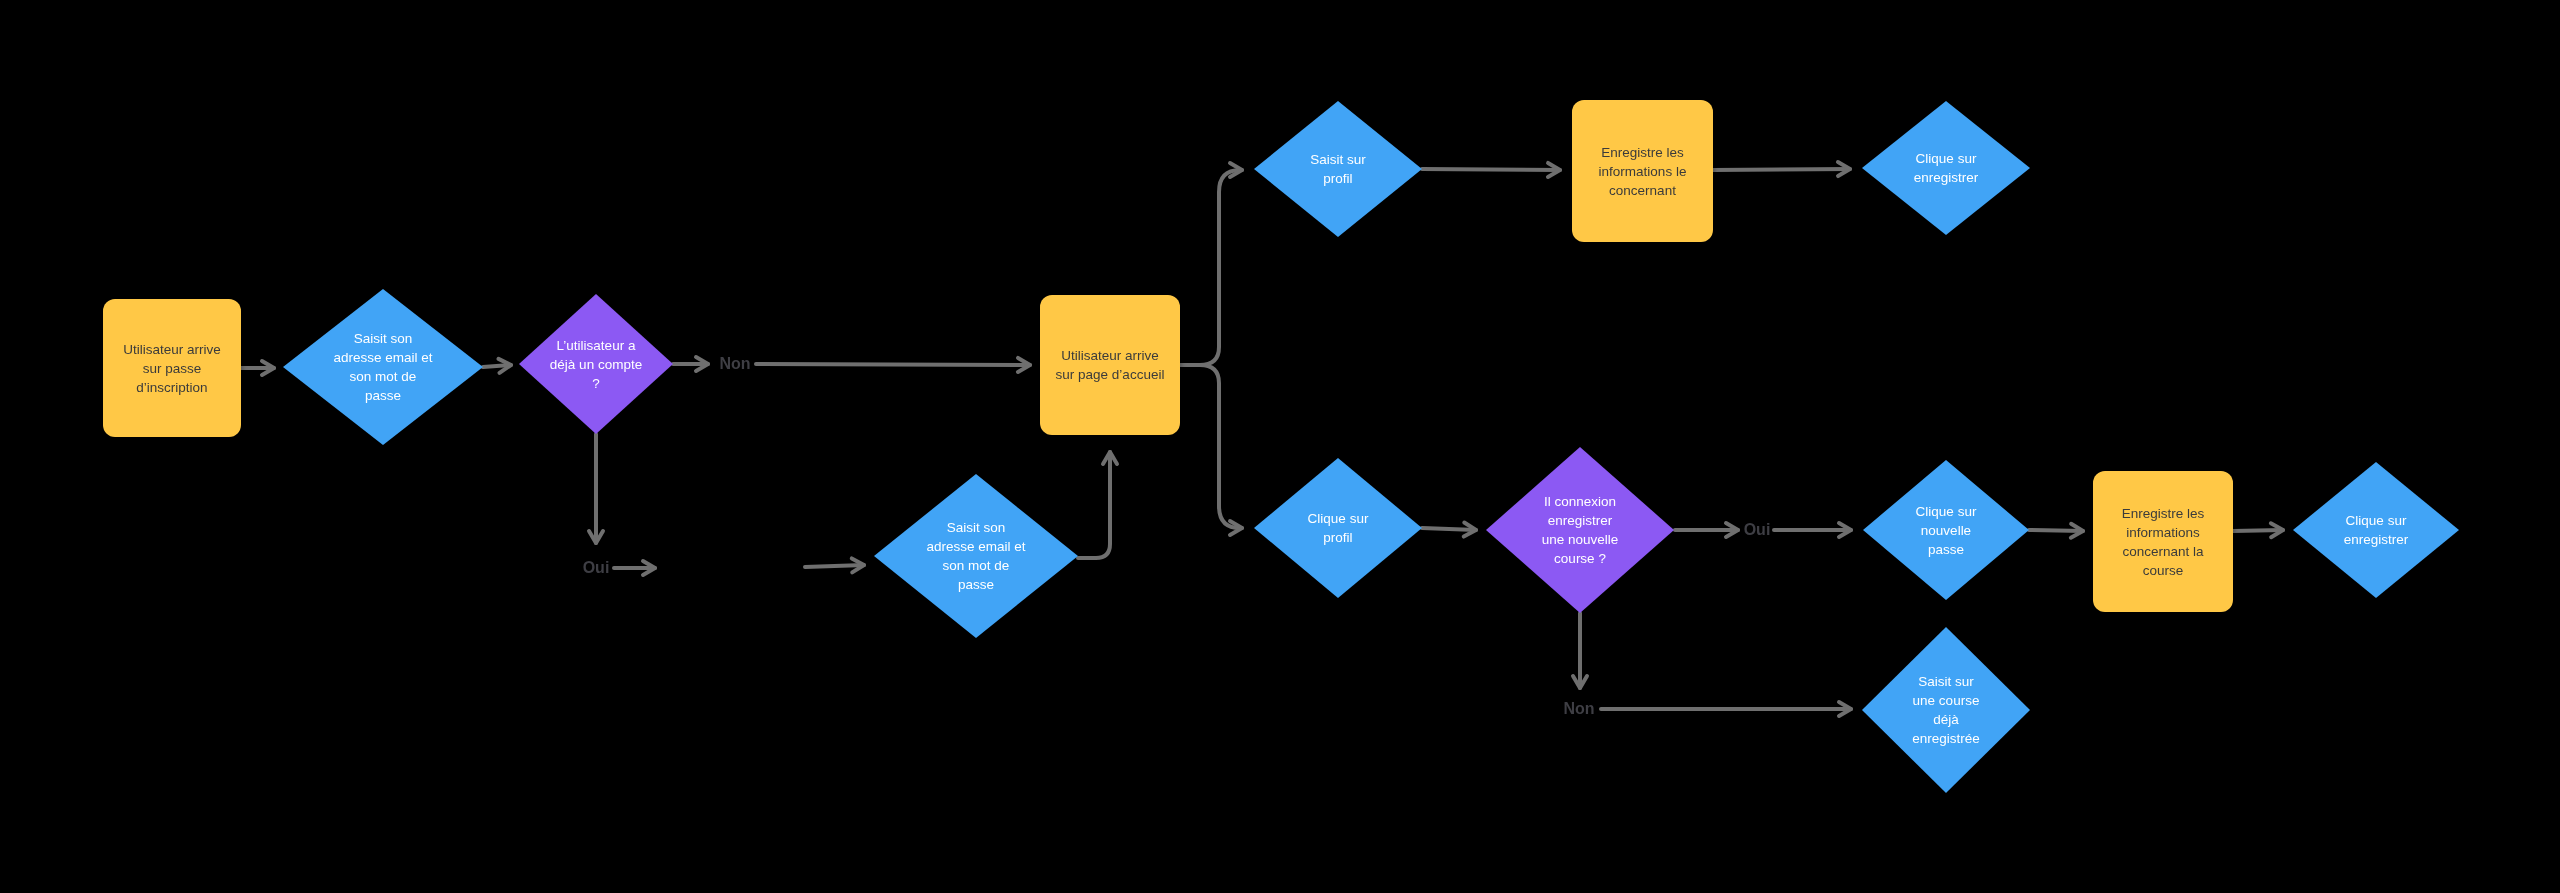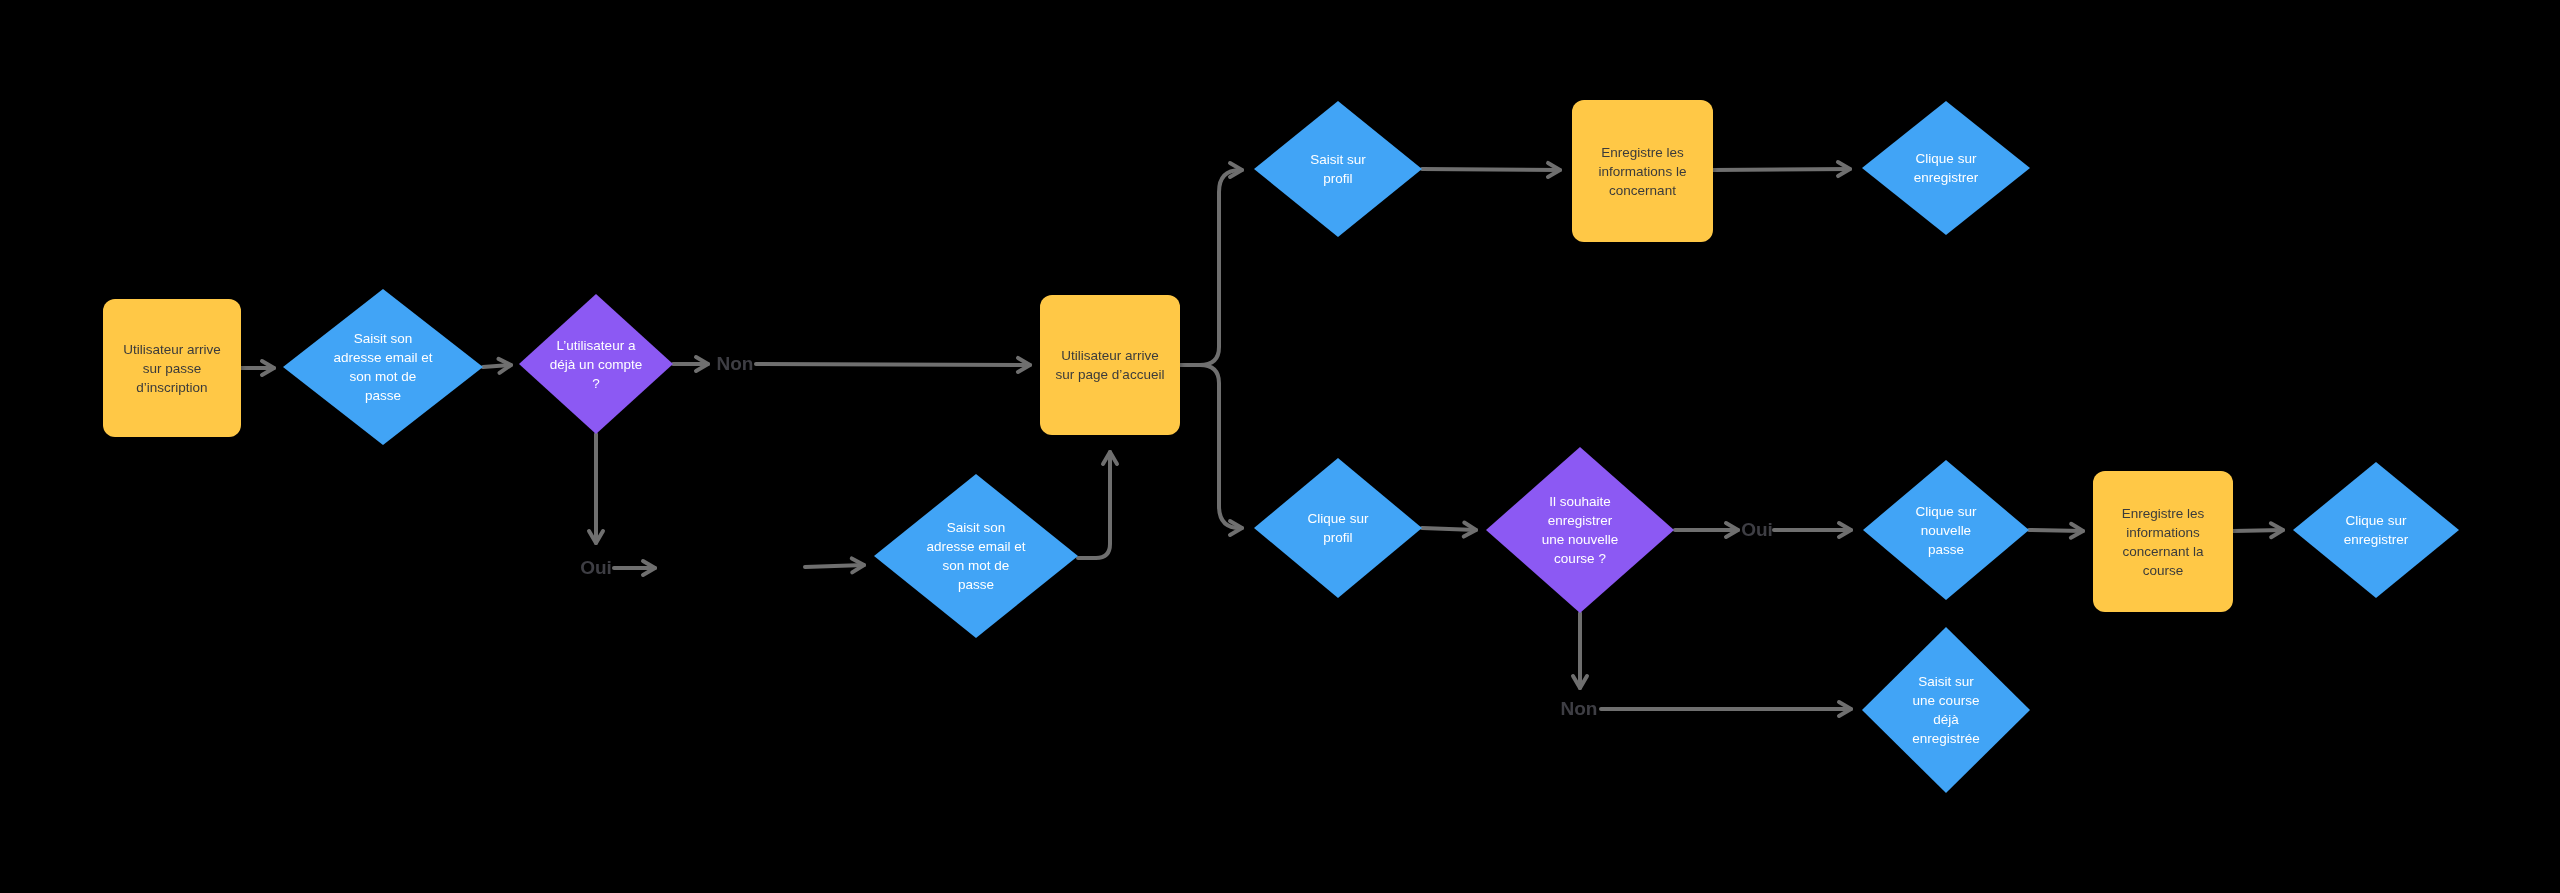--- a/index.html
+++ b/index.html
@@ -36,21 +36,21 @@
     box-shadow:0 3px 6px rgba(0,0,0,0.45);
   }
   .diamond{
     clip-path:polygon(50% 0%,100% 50%,50% 100%,0% 50%);
     color:var(--diamond-text);
   }
   .diamond.blue{background:var(--action-fill)}
   .diamond.purple{background:var(--decision-fill)}
   .edge-label{
     position:absolute;z-index:3;
-    font-size:19px;font-weight:700;color:var(--edge-label);
+    font-size:16px;font-weight:700;color:var(--edge-label);
     width:44px;text-align:center;line-height:22px;
   }
 </style>
 </head>
 <body>
 
 <div class="board">
 
   <svg class="connectors" width="2560" height="893" viewBox="0 0 2560 893">
     <defs>
@@ -110,21 +110,21 @@
 
   <div class="node diamond blue" style="left:1862px;top:101px;width:168px;height:134px">
     <span class="node-label" style="max-width:78px">Clique sur enregistrer</span>
   </div>
 
   <div class="node diamond blue" style="left:1254px;top:458px;width:168px;height:140px">
     <span class="node-label" style="max-width:72px">Clique sur profil</span>
   </div>
 
   <div class="node diamond purple" style="left:1486px;top:447px;width:188px;height:166px">
-    <span class="node-label" style="max-width:88px">Il souhaite enregistrer une nouvelle course ?</span>
+    <span class="node-label" style="max-width:88px">Il connexion enregistrer une nouvelle course ?</span>
   </div>
 
   <div class="node diamond blue" style="left:1863px;top:460px;width:166px;height:140px">
     <span class="node-label" style="max-width:72px">Clique sur nouvelle passe</span>
   </div>
 
   <div class="node rect" style="left:2093px;top:471px;width:140px;height:141px">
     <span class="node-label" style="max-width:98px">Enregistre les informations concernant la course</span>
   </div>
 

